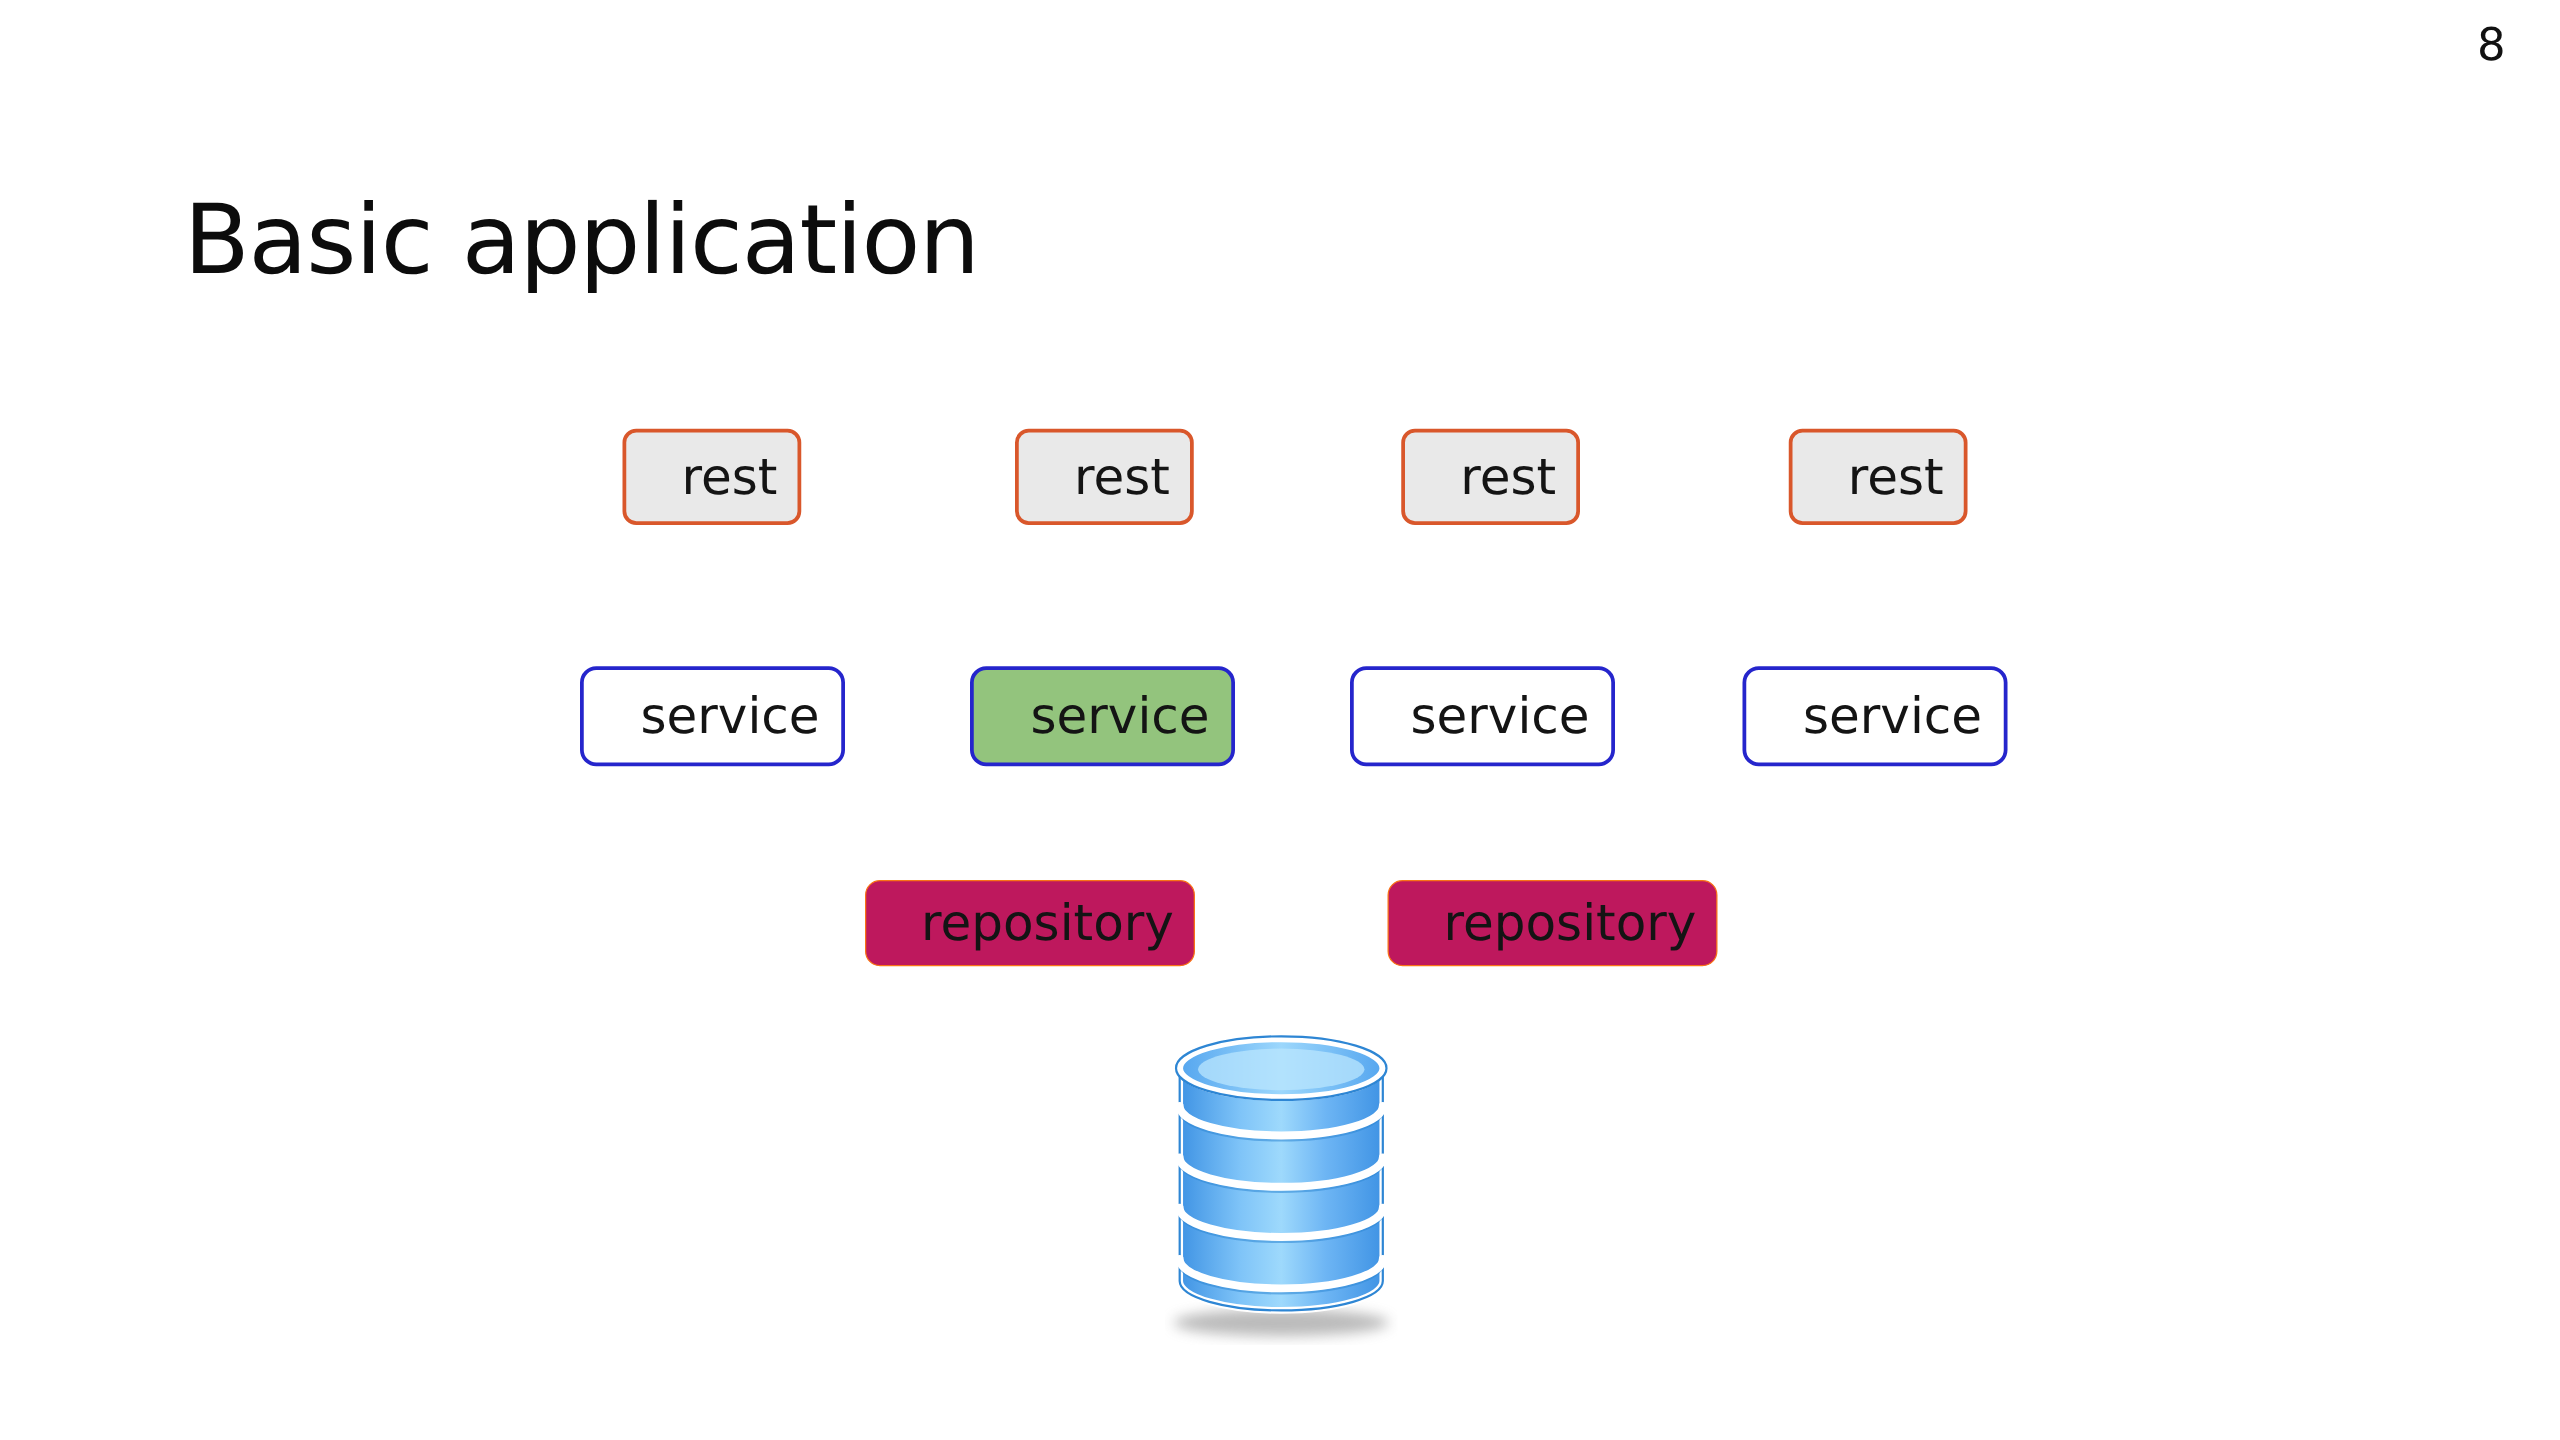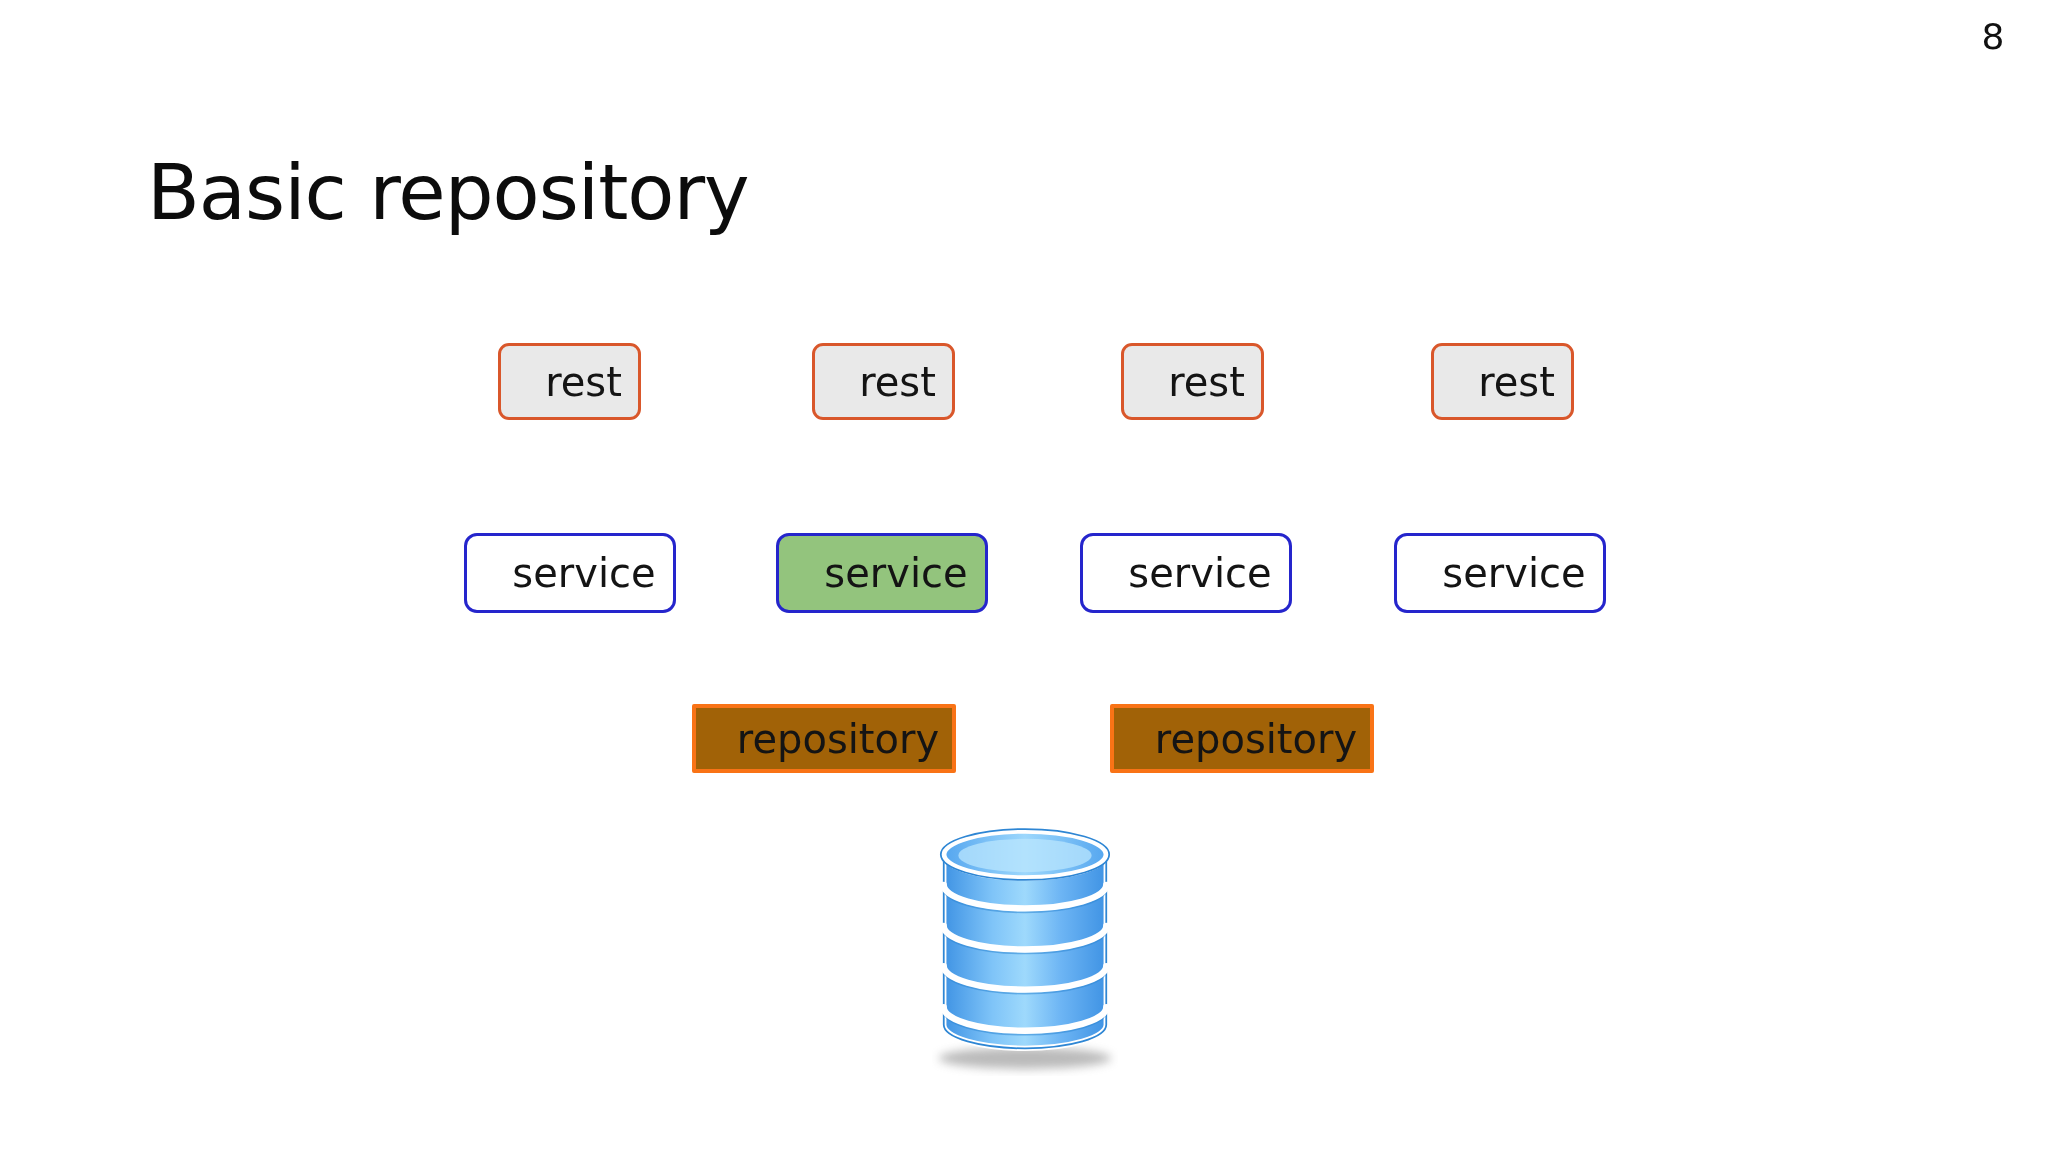--- a/index.html
+++ b/index.html
@@ -91,23 +91,23 @@
   }
   .service.highlight { background: #93c47d; }
   .service-1 { left: 464px;  top: 533px; }
   .service-2 { left: 776px;  top: 533px; }
   .service-3 { left: 1080px; top: 533px; }
   .service-4 { left: 1394px; top: 533px; }
 
   .repository {
     width: 264px;
     height: 69px;
-    background: #a16207;
-    border: 4px solid #f97316;
-    border-radius: 2px;
+    background: #be185d;
+    border: 1px solid #f97316;
+    border-radius: 12px;
   }
   .repo-1 { left: 692px;  top: 704px; }
   .repo-2 { left: 1110px; top: 704px; }
 
   
   .database {
     position: absolute;
     left: 932px;
     top: 820px;
     width: 186px;
@@ -115,21 +115,21 @@
   }
   .database svg { width: 100%; height: 100%; display: block; }
 </style>
 </head>
 <body>
 
 <div class="slide">
 
   <div class="page-number">8</div>
 
-  <h1 class="title">Basic repository</h1>
+  <h1 class="title">Basic application</h1>
 
   <div class="box rest rest-1">rest</div>
   <div class="box rest rest-2">rest</div>
   <div class="box rest rest-3">rest</div>
   <div class="box rest rest-4">rest</div>
 
   <div class="box service service-1">service</div>
   <div class="box service highlight service-2">service</div>
   <div class="box service service-3">service</div>
   <div class="box service service-4">service</div>

